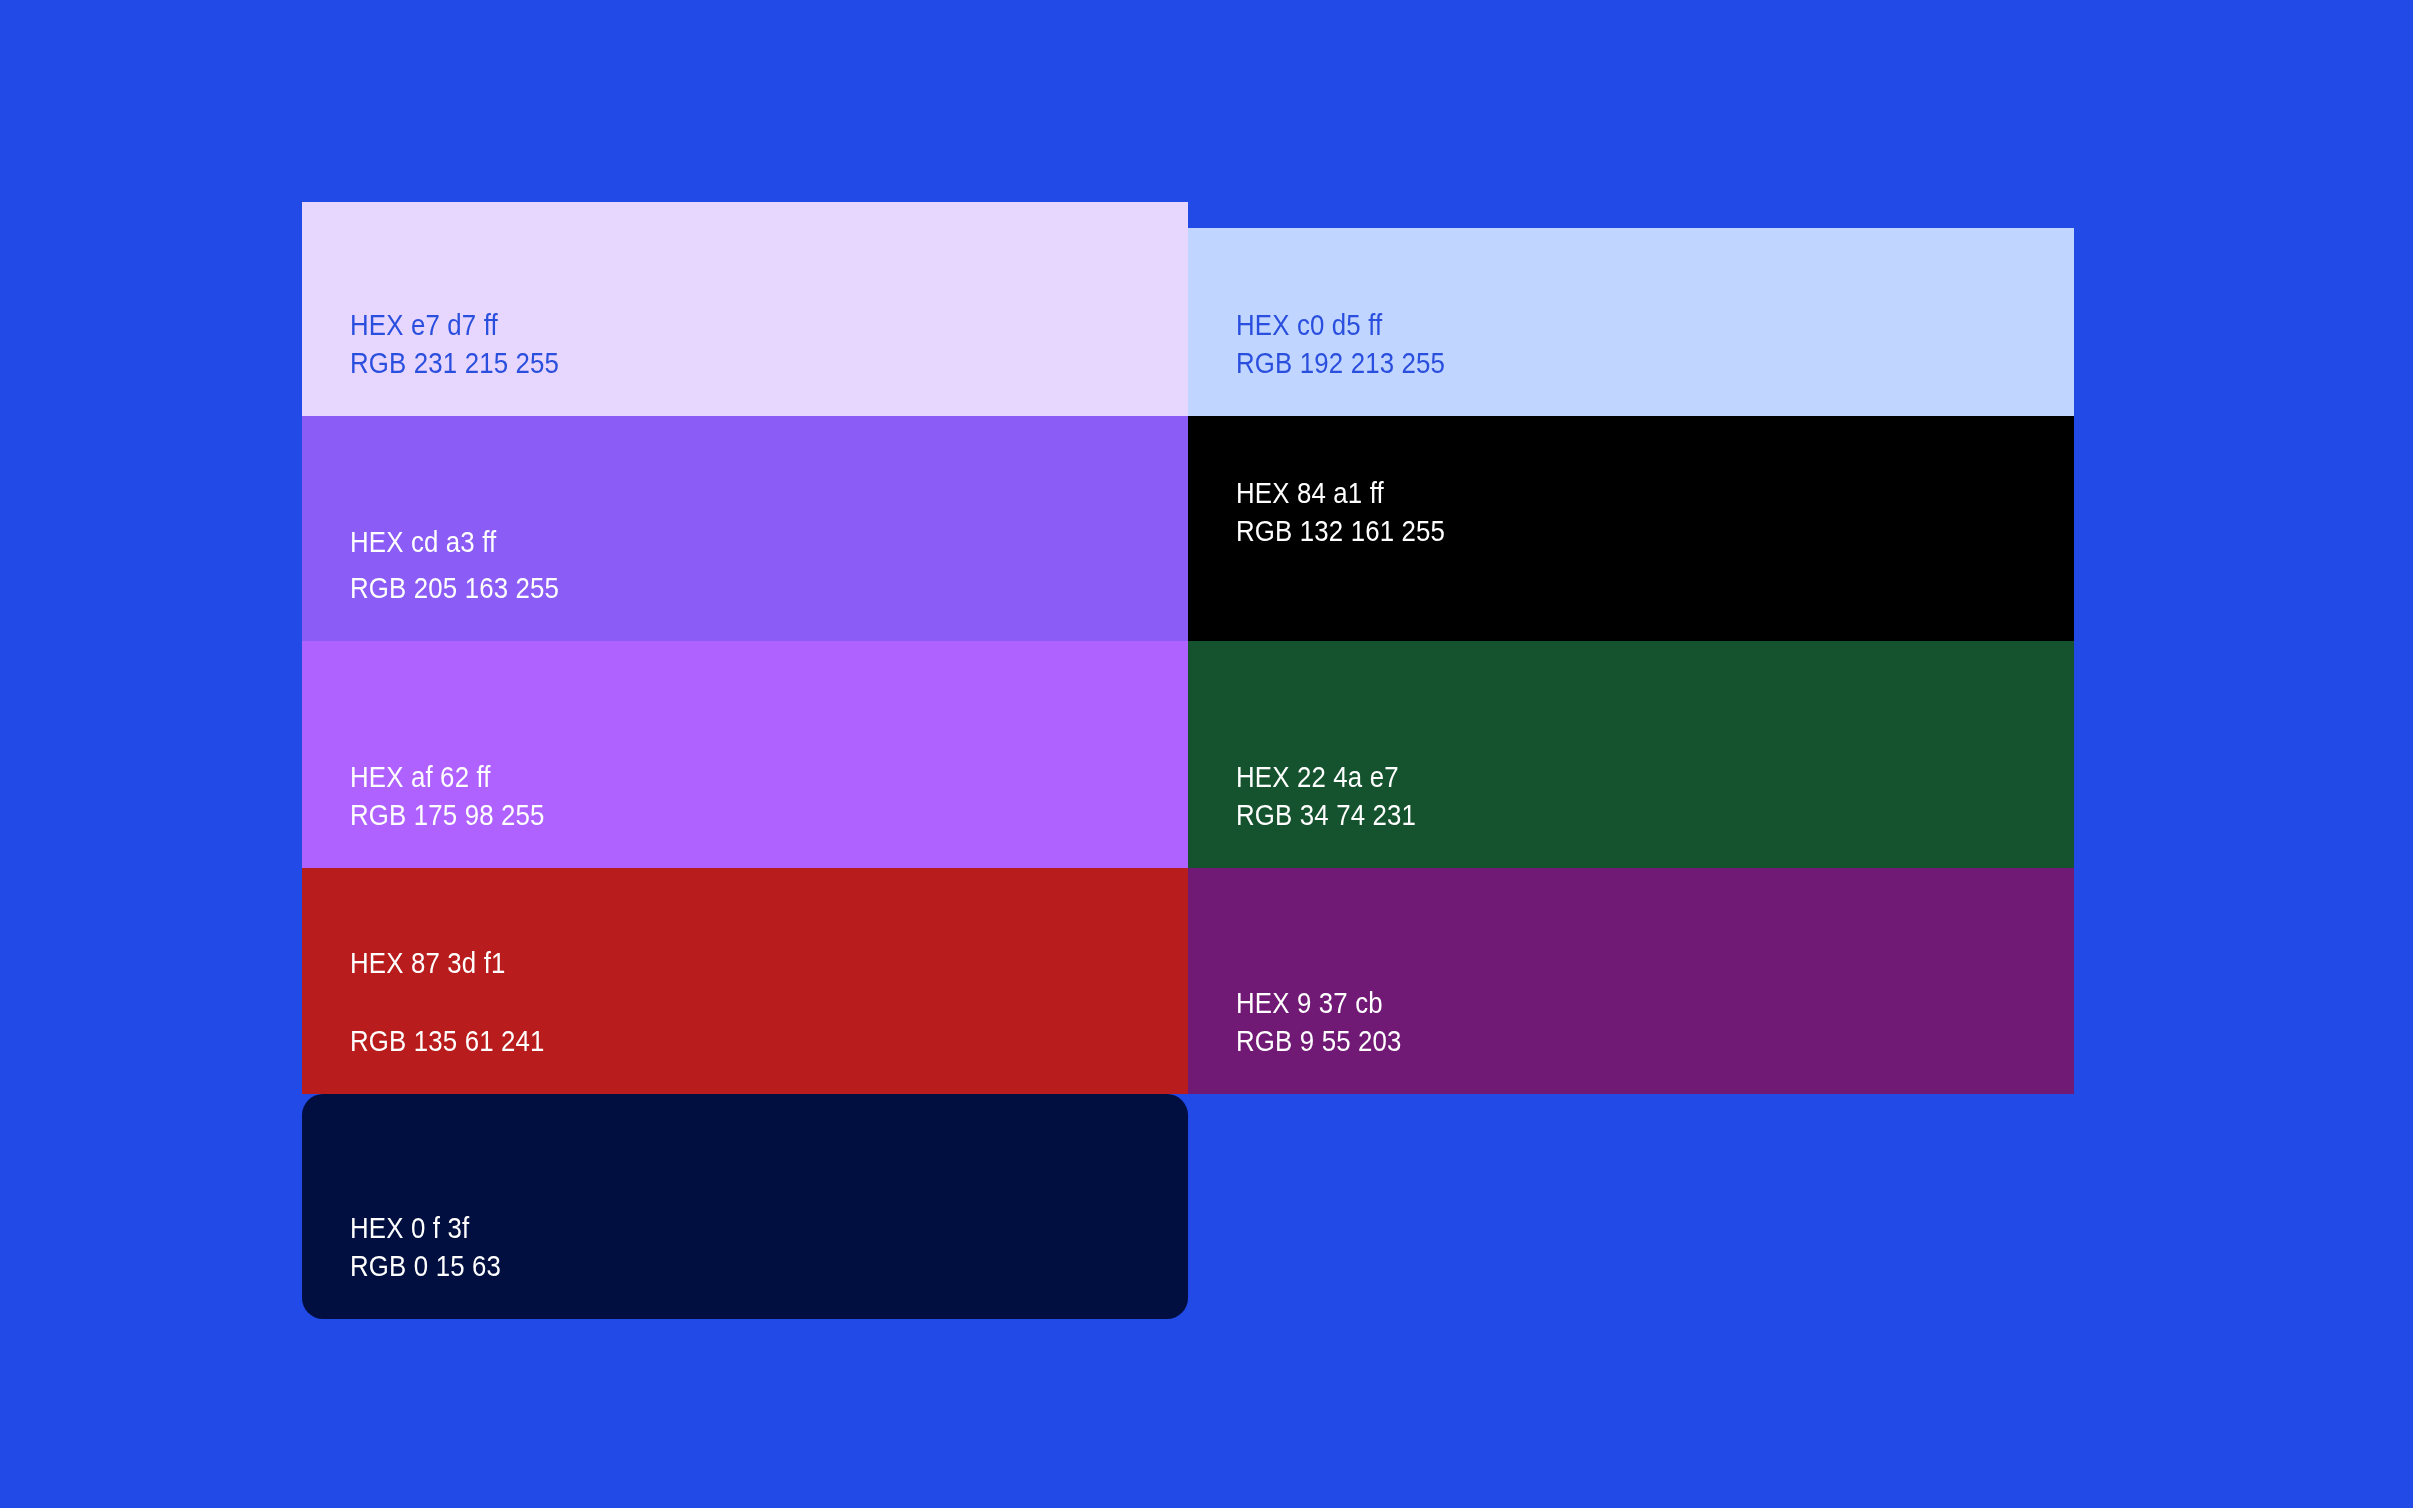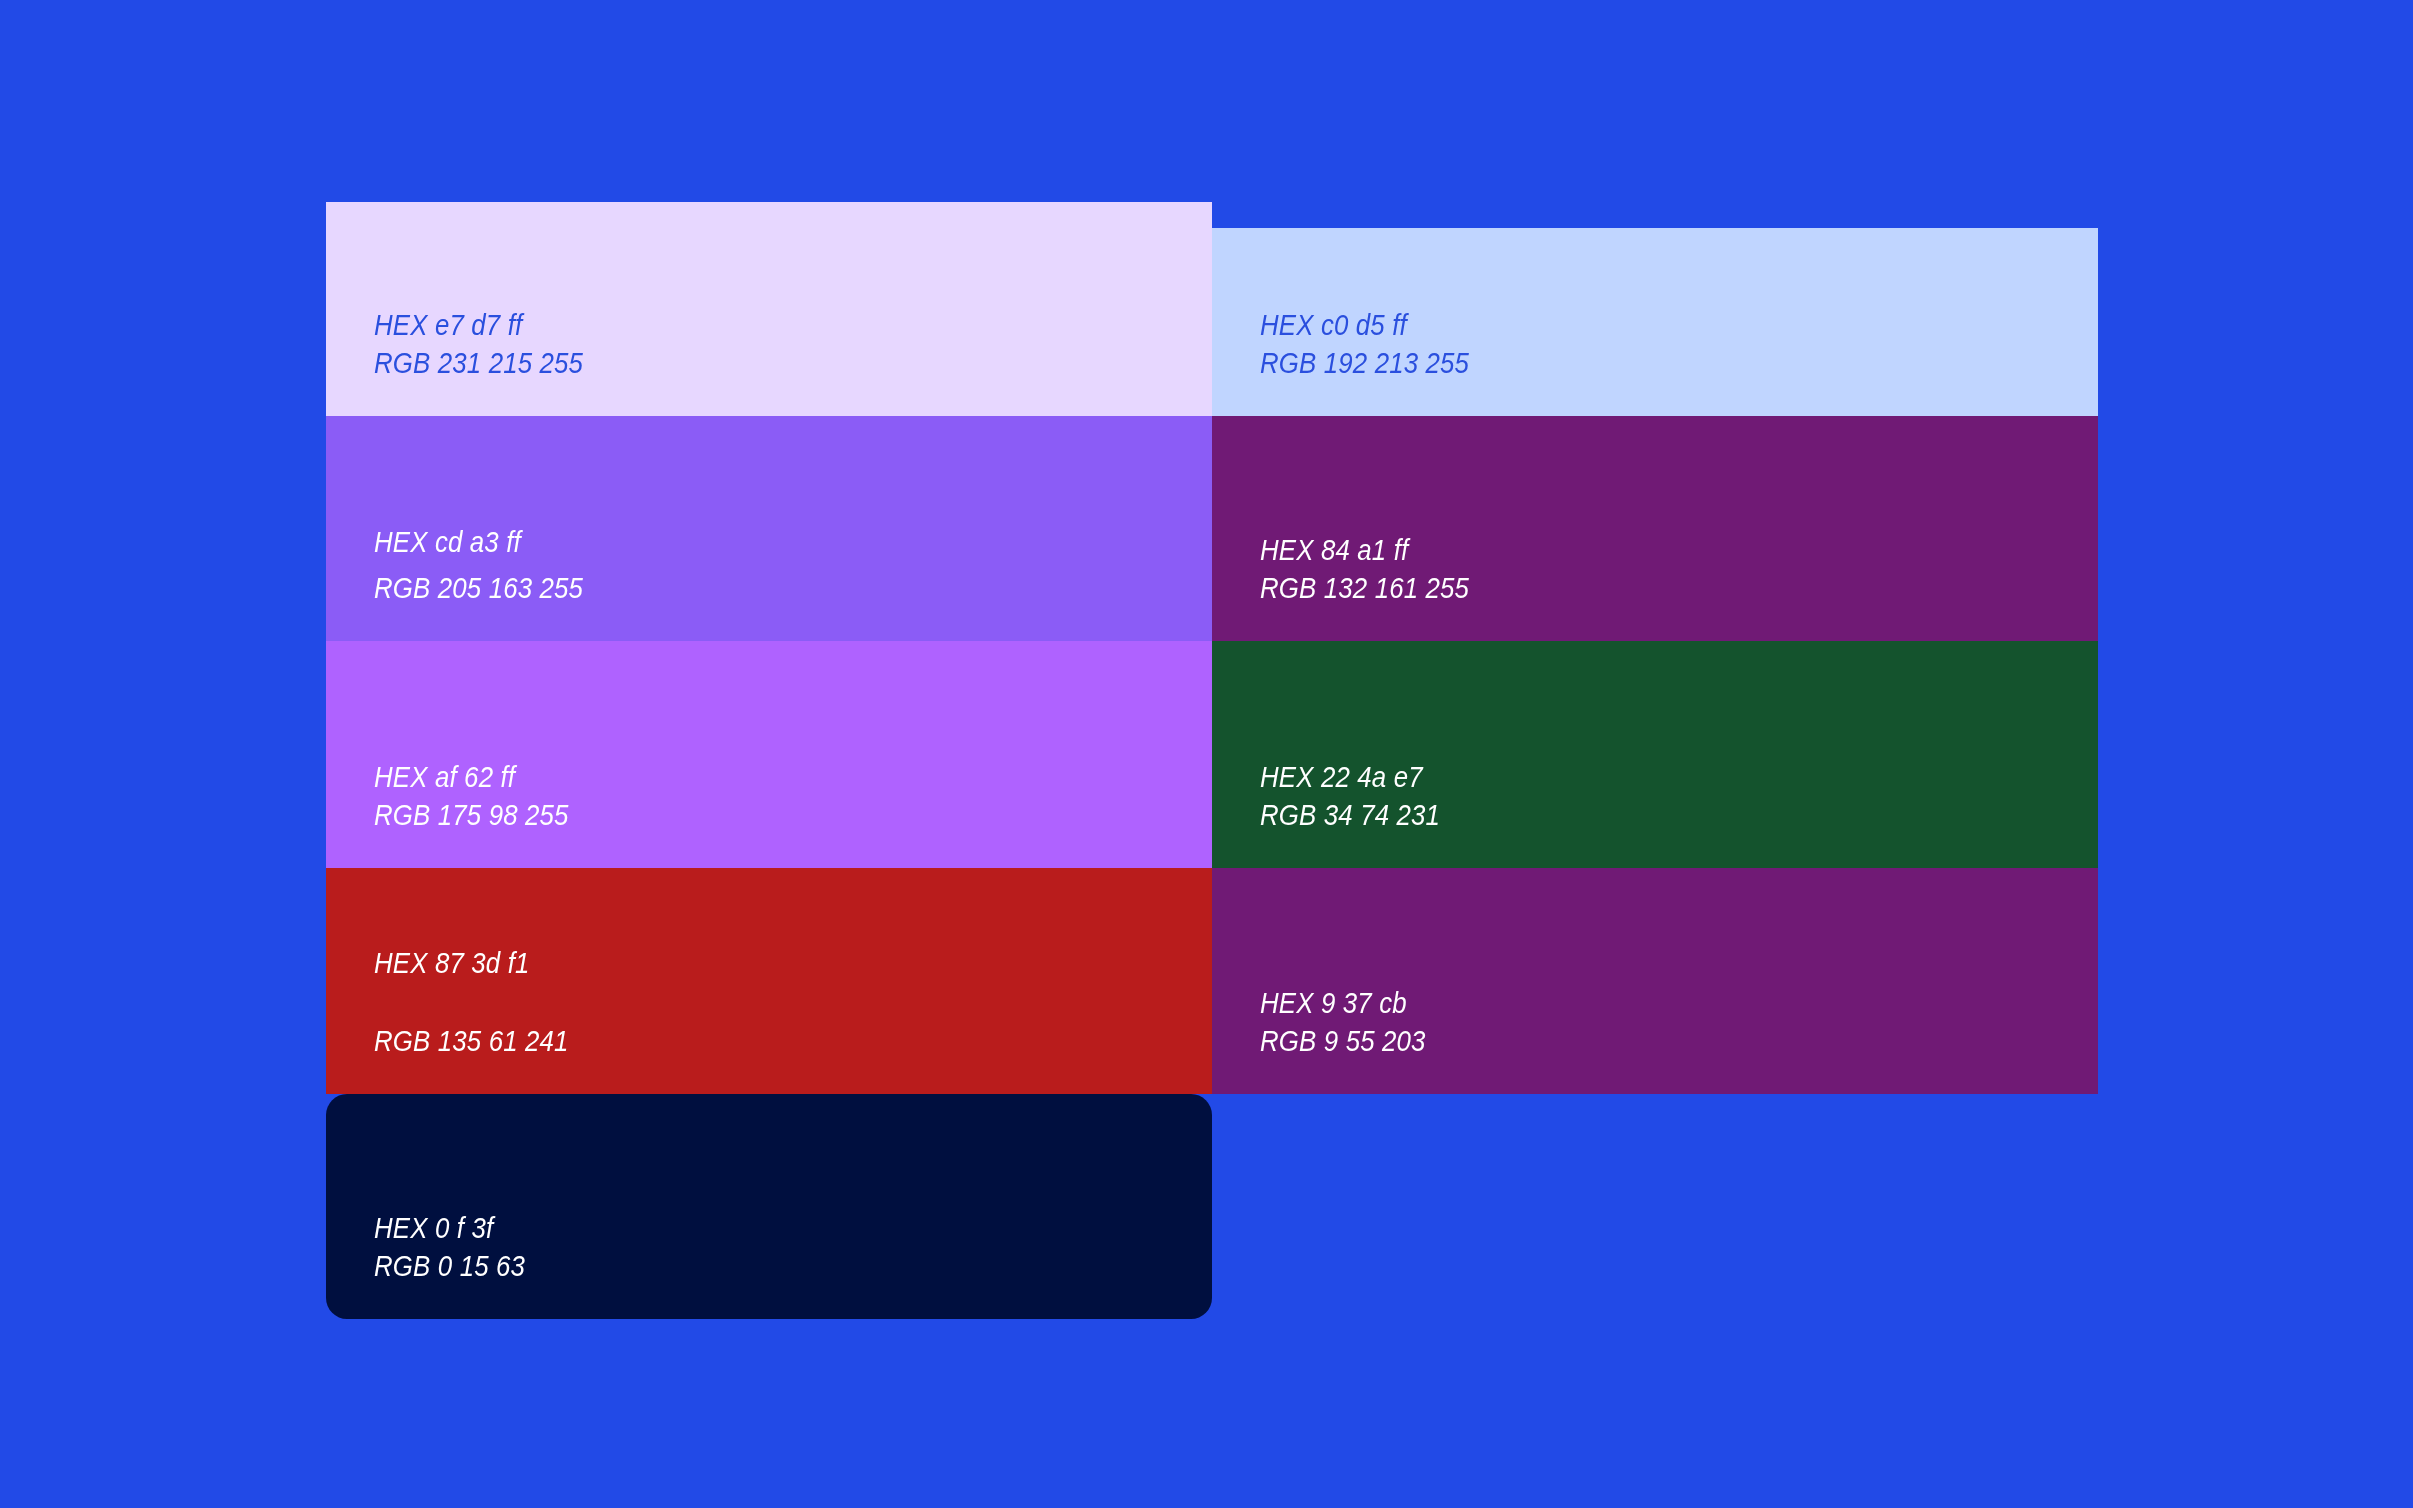--- a/index.html
+++ b/index.html
@@ -10,28 +10,27 @@
   #canvas {
     position: relative;
     width: 2413px;
     height: 1508px;
     background: #224ae7;
     overflow: hidden;
     font-family: "Liberation Sans", "DejaVu Sans", sans-serif;
   }
   #palette-grid {
     position: absolute;
-    left: 326px;
+    left: 302px;
     top: 202px;
     width: 1771px;
     height: 1116px;
     display: grid;
     grid-template-columns: 886px 886px;
     grid-template-rows: 214px 225px 227px 226px 225px;
-    font-style: italic;
   }
   .swatch {
     position: relative;
     box-sizing: border-box;
     display: flex;
     flex-direction: column;
     justify-content: flex-end;
     padding-left: 48px;
     padding-bottom: 34px;
   }
@@ -61,21 +60,21 @@
     <div class="swatch" style="background-color: rgb(192, 213, 255); color: rgb(42, 79, 222); margin-top: 26px;">
       <div class="swatch-line swatch-hex">HEX c0 d5 ff</div>
       <div class="swatch-line swatch-rgb">RGB 192 213 255</div>
     </div>
 
     <div class="swatch" style="background-color: #8b5cf6; color: rgb(255, 255, 255); gap: 8px;">
       <div class="swatch-line swatch-hex">HEX cd a3 ff</div>
       <div class="swatch-line swatch-rgb">RGB 205 163 255</div>
     </div>
 
-    <div class="swatch" style="background-color: #701a75; color: rgb(255, 255, 255);">
+    <div class="swatch" style="background-color: #000000; color: rgb(255, 255, 255); justify-content: center;">
       <div class="swatch-line swatch-hex">HEX 84 a1 ff</div>
       <div class="swatch-line swatch-rgb">RGB 132 161 255</div>
     </div>
 
     <div class="swatch" style="background-color: rgb(175, 98, 255); color: rgb(255, 255, 255);">
       <div class="swatch-line swatch-hex">HEX af 62 ff</div>
       <div class="swatch-line swatch-rgb">RGB 175 98 255</div>
     </div>
 
     <div class="swatch" style="background-color: #14532d; color: rgb(255, 255, 255);">

